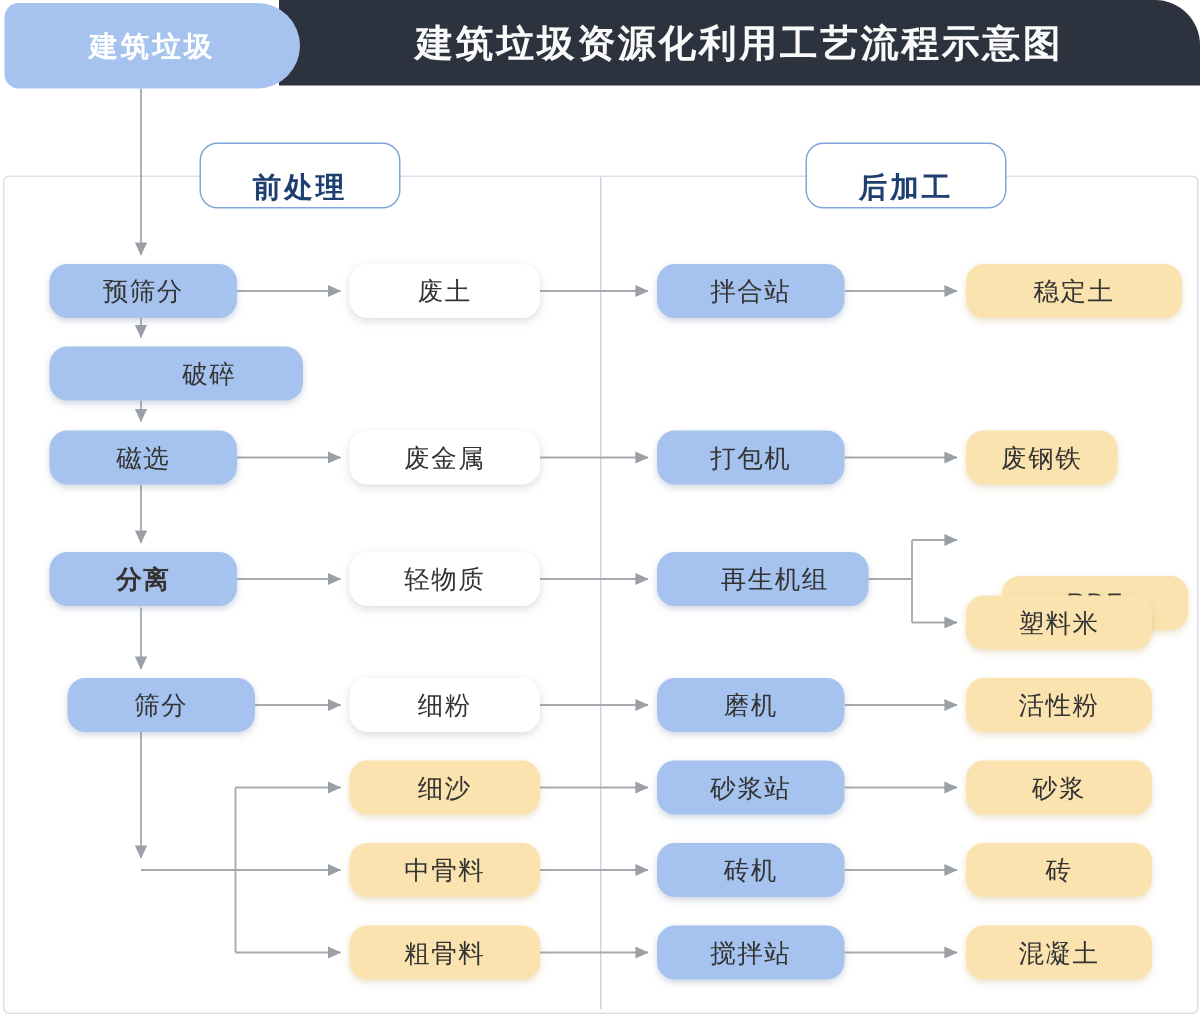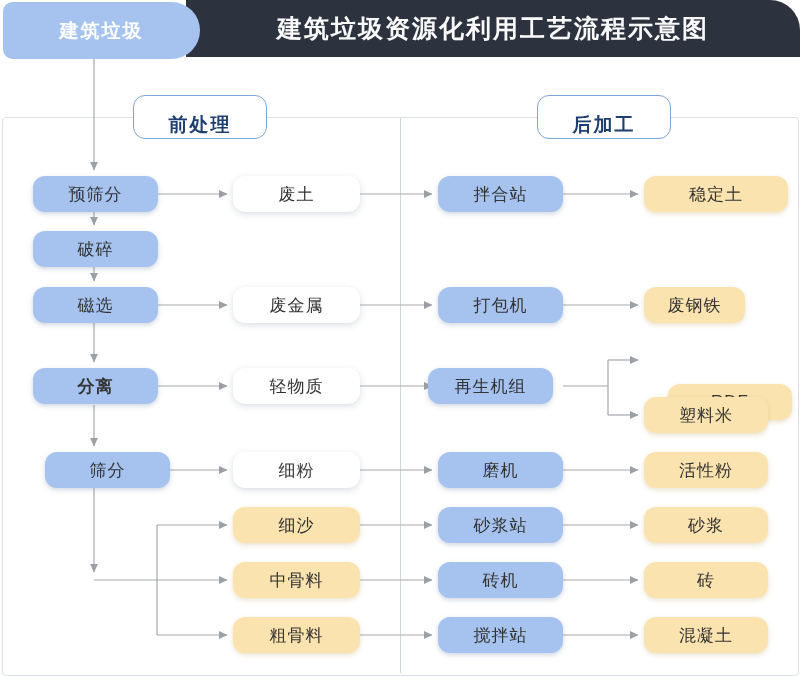--- a/index.html
+++ b/index.html
@@ -115,36 +115,36 @@
 </div>
 
 <div class="section-label" id="label-pre">
   <span>前处理</span>
 </div>
 <div class="section-label" id="label-post">
   <span>后加工</span>
 </div>
 
 <div class="node blue" style="left:33px;top:176px;">预筛分</div>
-<div class="node blue" style="left:33px;top:231px;">破碎</div>
+<div class="node blue" style="left:33px;top:231px;padding-left:44px;">破碎</div>
 <div class="node blue" style="left:33px;top:287px;">磁选</div>
 <div class="node blue" style="left:33px;top:368px;font-weight:bold;">分离</div>
 <div class="node blue" style="left:33px;top:452px;margin-left:12px;">筛分</div>
 
 <div class="node white" style="left:233px;top:176px;width:127px;">废土</div>
 <div class="node white" style="left:233px;top:287px;width:127px;">废金属</div>
 <div class="node white" style="left:233px;top:368px;width:127px;">轻物质</div>
 <div class="node white" style="left:233px;top:452px;width:127px;">细粉</div>
 <div class="node yellow" style="left:233px;top:507px;width:127px;">细沙</div>
 <div class="node yellow" style="left:233px;top:562px;width:127px;">中骨料</div>
 <div class="node yellow" style="left:233px;top:617px;width:127px;">粗骨料</div>
 
 <div class="node blue" style="left:438px;top:176px;">拌合站</div>
 <div class="node blue" style="left:438px;top:287px;">打包机</div>
-<div class="node blue" style="left:428px;top:368px;">再生机组</div>
+<div class="node blue" style="left:438px;top:368px;padding-left:16px;">再生机组</div>
 <div class="node blue" style="left:438px;top:452px;">磨机</div>
 <div class="node blue" style="left:438px;top:507px;">砂浆站</div>
 <div class="node blue" style="left:438px;top:562px;">砖机</div>
 <div class="node blue" style="left:438px;top:617px;">搅拌站</div>
 
 <div class="node yellow" style="left:644px;top:176px;width:144px;">稳定土</div>
 <div class="node yellow" style="left:644px;top:287px;width:101px;">废钢铁</div>
 <div class="node yellow" style="left:668px;top:342px;width:124px;margin-top:42px;">RDF</div>
 <div class="node yellow" style="left:644px;top:397px;width:124px;">塑料米</div>
 <div class="node yellow" style="left:644px;top:452px;width:124px;">活性粉</div>

